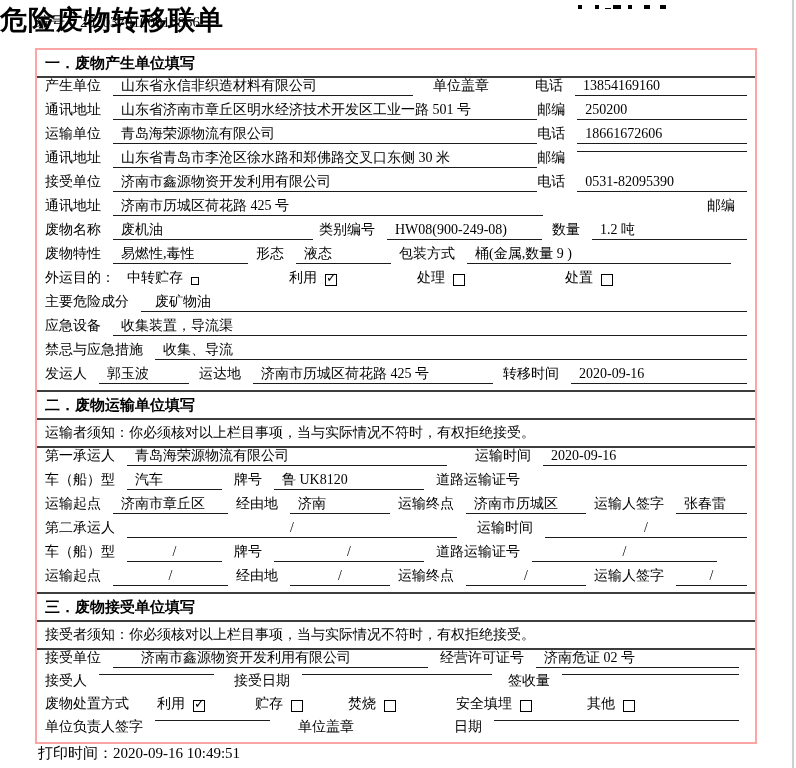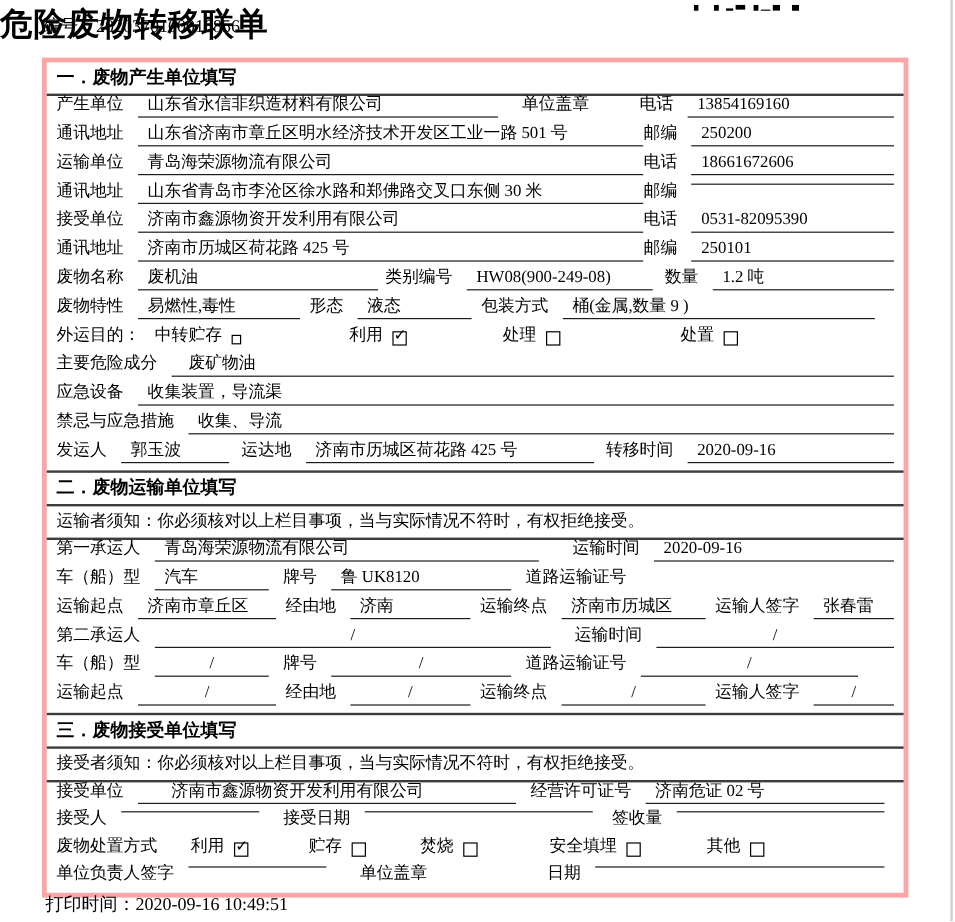--- a/index.html
+++ b/index.html
@@ -3,21 +3,21 @@
 <meta charset="utf-8">
 <style>
   html,body{margin:0;padding:0;background:#ffffff;}
   .page{position:relative;width:796px;height:768px;background:#fff;overflow:hidden;
         font-family:"Liberation Serif","DejaVu Serif",serif;color:#000;}
   .page-edge{position:absolute;right:2px;top:0;width:2px;height:768px;background:#cfcfcf;}
   .serial{position:absolute;left:35px;top:13px;font-size:15px;white-space:nowrap;}
   .doc-title{position:absolute;left:0;right:0;top:2px;font-size:27px;font-weight:bold;
              letter-spacing:1px;font-family:Liberation Mono, monospace;}
   .qr{position:absolute;left:578px;top:0;width:88px;height:9px;overflow:hidden;}
-  .tbl{position:absolute;left:35px;top:48px;width:722px;border:4px solid #fca5a5;background:#fff;box-sizing:border-box;}
+  .tbl{position:absolute;left:35px;top:48px;width:722px;border:2px solid #fca5a5;background:#fff;box-sizing:border-box;}
   .sech{height:26px;line-height:26px;padding:0 8px;font-size:15px;font-weight:bold;
         border-bottom:2px solid #3d3d3d;font-family:"Liberation Sans","DejaVu Sans",sans-serif;}
   .sech.mid{border-top:2px solid #3d3d3d;}
   .notice{height:26px;line-height:26px;padding:0 8px;font-size:14px;border-bottom:2px solid #3d3d3d;white-space:nowrap;}
   .row{display:flex;align-items:flex-start;height:24px;padding:0 8px 3px 8px;box-sizing:border-box;font-size:14px;}
   .row.h23{height:23px;}
   .lbl{white-space:nowrap;margin-right:12px;line-height:16px;}
   .rt{margin-left:auto;}
   .fl{border-bottom:1px solid #1c1c1c;white-space:nowrap;line-height:16px;padding:0 2px 1px 8px;box-sizing:border-box;overflow:visible;}
   .fl.ctr{text-align:center;padding-left:2px;}
@@ -93,21 +93,20 @@
       <span class="lbl">接受单位</span>
       <span class="fl" style="width:430px">济南市鑫源物资开发利用有限公司</span>
       <span class="lbl rt">电话</span>
       <span class="fl" style="width:172px">0531-82095390</span>
     </div>
 
     <div class="row">
       <span class="lbl">通讯地址</span>
       <span class="fl" style="width:430px">济南市历城区荷花路 425 号</span>
       <span class="lbl rt">邮编</span>
-      <span class="fl" style="width:172px">250101</span>
     </div>
 
     <div class="row">
       <span class="lbl">废物名称</span>
       <span class="fl" style="width:200px">废机油</span>
       <span class="lbl" style="margin-left:6px">类别编号</span>
       <span class="fl" style="width:155px">HW08(900-249-08)</span>
       <span class="lbl" style="margin-left:10px">数量</span>
       <span class="fl fx">1.2 吨</span>
     </div>

